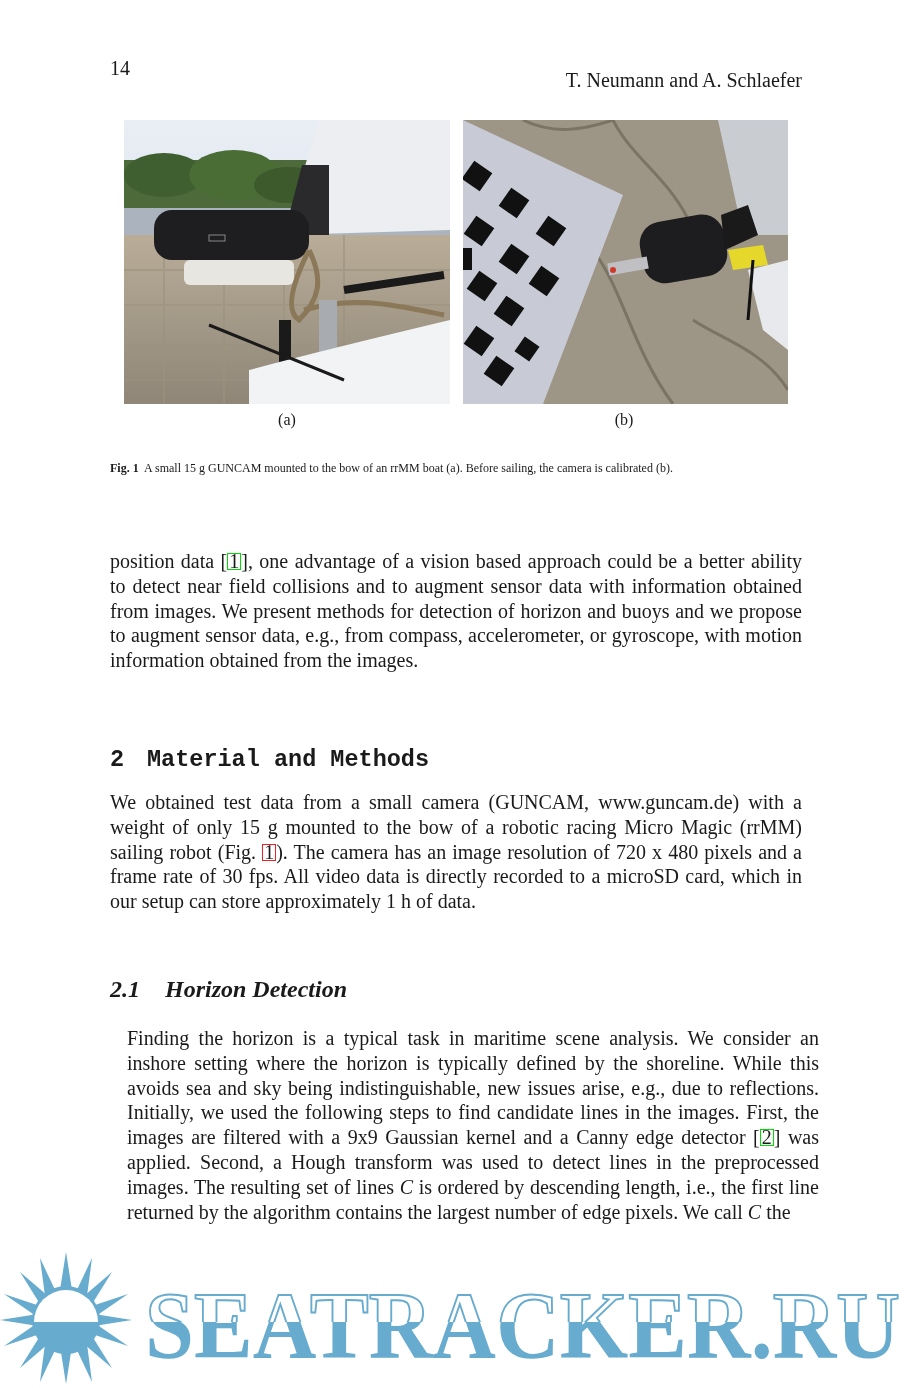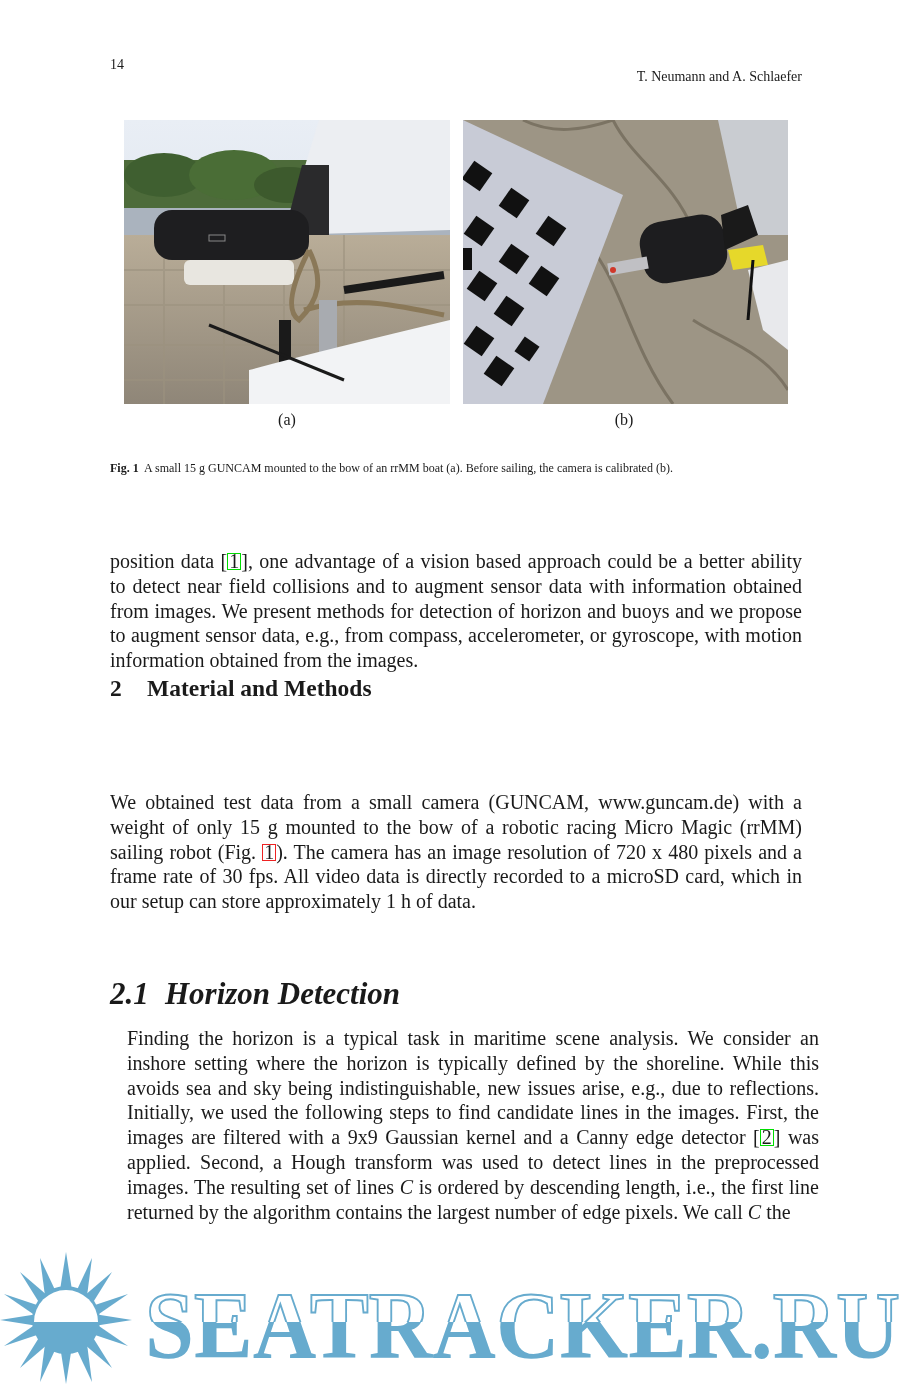--- a/index.html
+++ b/index.html
@@ -1,42 +1,42 @@
 <!DOCTYPE html>
 <html><head>
 <meta charset="utf-8">
 <style>
   html, body { margin: 0; padding: 0; background: #ffffff; }
   body { width: 915px; height: 1388px; position: relative; overflow: hidden;
          font-family: "Liberation Serif", "DejaVu Serif", serif; color: #1a1a1a; }
   .abs { position: absolute; }
-  .running-head { top: 57px; left: 110px; width: 692px; height: 22px; font-size: 14px; }
+  .running-head { top: 57px; left: 110px; width: 692px; height: 22px; font-size: 20px; }
   .page-num { position: absolute; left: 0; top: 0; }
   .authors { position: absolute; right: 0; top: 0; margin-top: 12px; }
 
   .photo { position: absolute; overflow: hidden; }
   .photo svg { display: block; width: 100%; height: 100%; }
   #photo-a { left: 124px; top: 120px; width: 326px; height: 284px; }
   #photo-b { left: 463px; top: 120px; width: 325px; height: 284px; }
   .subcap { position: absolute; top: 411px; font-size: 16px; text-align: center; width: 60px; }
   #subcap-a { left: 257px; }
   #subcap-b { left: 594px; }
 
   .caption { left: 110px; top: 458px; width: 692px; font-size: 12px; line-height: 21.5px; text-align: justify; }
   .caption b { font-weight: bold; }
 
   .body { left: 110px; width: 692px; font-size: 20px; line-height: 24.8px; text-align: justify; hyphens: manual; }
   .body p { margin: 0; }
   .body p.indent { text-indent: 24px; }
   .cite { display: inline-block; border: 1px solid #00dd00; line-height: 15px; padding: 0 1px; }
   .cite-red { border-color: #ee2222; }
 
-  .h1 { left: 110px; top: 675px; font-size: 23.5px; font-weight: bold; }
+  .h1 { left: 110px; top: 746px; font-size: 23.5px; font-weight: bold; font-family: Liberation Mono, monospace; }
   .h1 .num { display: inline-block; width: 37px; }
-  .h2 { left: 110px; top: 976px; font-size: 31px; font-weight: bold; font-style: italic; }
+  .h2 { left: 110px; top: 976px; font-size: 24px; font-weight: bold; font-style: italic; }
   .h2 .num { display: inline-block; width: 55px; }
 
   #para-intro { top: 549px; }
   #para-methods { top: 790px; }
   #para-horizon { top: 1026px; margin-left: 17px; }
 
   .logo { left: 0; top: 1250px; width: 915px; height: 138px; }
   .logo svg { display: block; }
 </style>
 </head>

